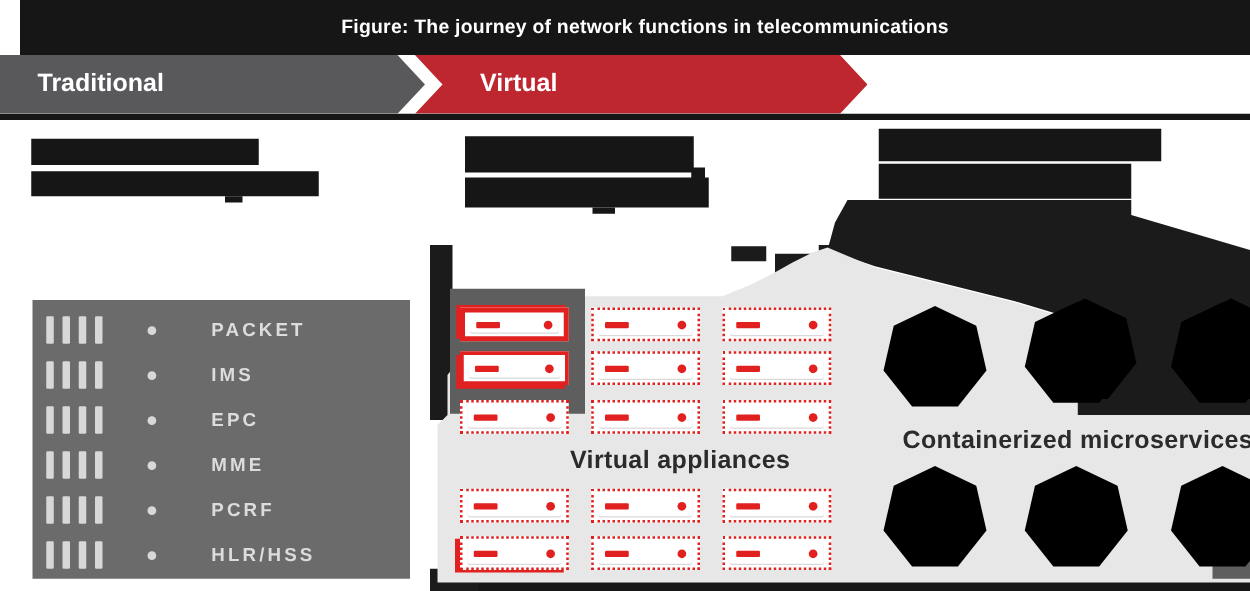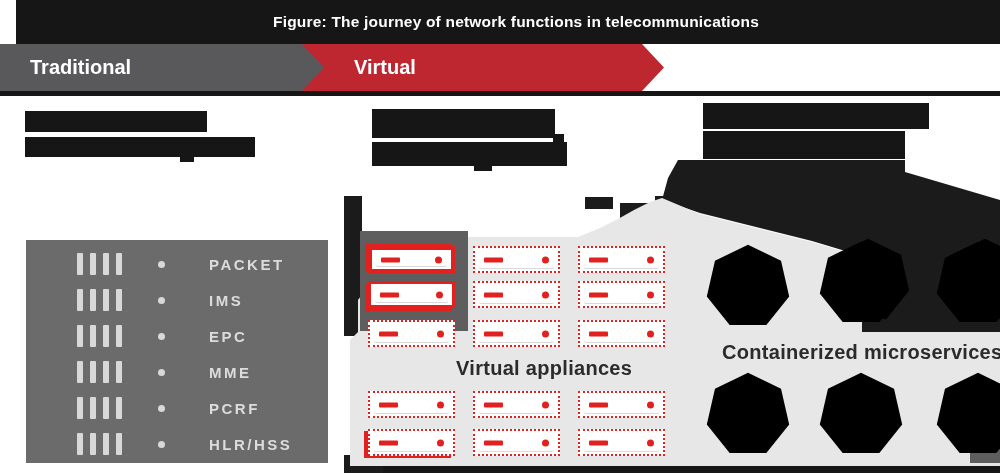--- a/index.html
+++ b/index.html
@@ -11,35 +11,35 @@
     display:flex;align-items:center;justify-content:center;margin-left:16px;}
   .title-bar span{color:#ffffff;font-size:15.5px;font-weight:700;letter-spacing:.2px;}
 
   
   .banner{position:absolute;left:0;top:44px;width:825px;height:47px;}
   .seg{position:absolute;top:0;height:47px;display:flex;align-items:center;color:#fff;
     font-size:20px;font-weight:700;box-sizing:border-box;}
   .seg-1{left:0;width:340px;background:#59595c;
     clip-path:polygon(0 0,calc(100% - 22px) 0,100% 50%,calc(100% - 22px) 100%,0 100%);
     padding-left:30px;}
-  .seg-2{left:302px;width:362px;background:#bf2730;
+  .seg-2{left:332px;width:362px;background:#bf2730;
     clip-path:polygon(0 0,calc(100% - 22px) 0,100% 50%,calc(100% - 22px) 100%,0 100%,22px 50%);
     padding-left:52px;}
   .seg-3{left:658px;width:342px;background:#e70d1c;
     clip-path:polygon(0 0,100% 0,100% 100%,0 100%,22px 50%);
     padding-left:49px;}
   .banner-underline{position:absolute;left:0;top:91px;width:1000px;height:5px;background:#161616;}
 
   
   .redact{position:absolute;background:#161616;}
 
   
   .legacy-panel{position:absolute;left:26px;top:240px;width:302px;height:223px;background:#6b6b6b;
     box-sizing:border-box;padding-top:6px;}
-  .fn-row{position:relative;height:36px;display:flex;align-items:center;margin-left:40px;}
+  .fn-row{position:relative;height:36px;display:flex;align-items:center;}
   .bars{display:flex;gap:7px;margin-left:11px;}
   .bars i{display:block;width:6px;height:22px;background:#d8d8d8;border-radius:1px;}
   .bullet{width:7px;height:7px;border-radius:50%;background:#d8d8d8;margin-left:36px;}
   .fn-label{margin-left:44px;color:#dcdcdc;font-size:15px;font-weight:600;letter-spacing:2.5px;}
 
   
   .app{position:absolute;width:87px;height:27px;background:#fff;border:2px dotted #e0211f;box-sizing:border-box;}
   .app .slot{position:absolute;left:4px;right:4px;top:3px;bottom:3px;background:#fff;border-radius:2px;
     box-shadow:0 1px 0 rgba(0,0,0,.15);}
   .app .dash{position:absolute;left:9px;top:50%;transform:translateY(-50%);width:19px;height:5px;

